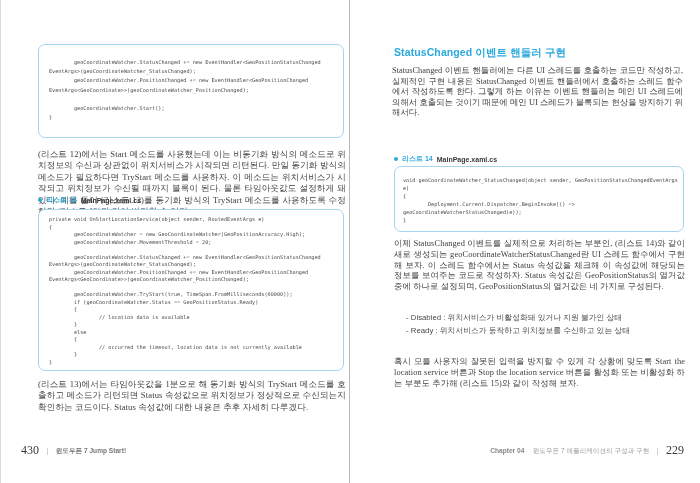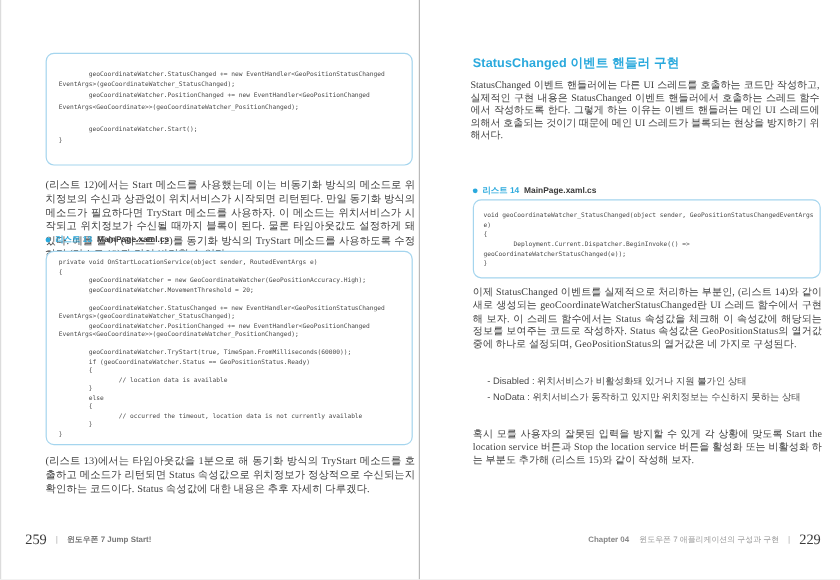--- a/index.html
+++ b/index.html
@@ -102,21 +102,21 @@
         }
         else
         {
                 // occurred the timeout, location data is not currently available
         }
 }</pre>
 
     <p class="body-p para-l2">(리스트 13)에서는 타임아웃값을 1분으로 해 동기화 방식의 TryStart 메소드를 호출하고 메소드가 리턴되면 Status 속성값으로 위치정보가 정상적으로 수신되는지 확인하는 코드이다. Status 속성값에 대한 내용은 추후 자세히 다루겠다.</p>
 
     <div class="footer footer-left">
-      <span class="pgnum">259</span>
+      <span class="pgnum">430</span>
       <span class="fsep">|</span>
       <span class="ftitle">윈도우폰 7 Jump Start!</span>
     </div>
   </div>
 
   <div class="divider"></div>
 
   <div>
     <h2 class="heading">StatusChanged 이벤트 핸들러 구현</h2>
 
@@ -134,21 +134,21 @@
 e)
 {
         Deployment.Current.Dispatcher.BeginInvoke(() =&gt;
 geoCoordinateWatcherStatusChanged(e));
 }</pre>
 
     <p class="body-p rp2">이제 StatusChanged 이벤트를 실제적으로 처리하는 부분인, (리스트 14)와 같이 새로 생성되는 geoCoordinateWatcherStatusChanged란 UI 스레드 함수에서 구현해 보자. 이 스레드 함수에서는 Status 속성값을 체크해 이 속성값에 해당되는 정보를 보여주는 코드로 작성하자. Status 속성값은 GeoPositionStatus의 열거값 중에 하나로 설정되며, GeoPositionStatus의 열거값은 네 가지로 구성된다.</p>
 
     <ul class="status-list">
       <li>- Disabled : 위치서비스가 비활성화돼 있거나 지원 불가인 상태</li>
-      <li>- NoData : 위치서비스가 동작하고 있지만 위치정보는 수신하지 못하는 상태</li>
+      <li>- Ready : 위치서비스가 동작하고 위치정보를 수신하고 있는 상태</li>
     </ul>
 
     <p class="body-p rp3">혹시 모를 사용자의 잘못된 입력을 방지할 수 있게 각 상황에 맞도록 Start the location service 버튼과 Stop the location service 버튼을 활성화 또는 비활성화 하는 부분도 추가해 (리스트 15)와 같이 작성해 보자.</p>
 
     <div class="footer footer-right">
       <span class="fchap">Chapter 04</span>
       <span class="fchaptitle">윈도우폰 7 애플리케이션의 구성과 구현</span>
       <span class="fsep">|</span>
       <span class="pgnum">229</span>
     </div>

